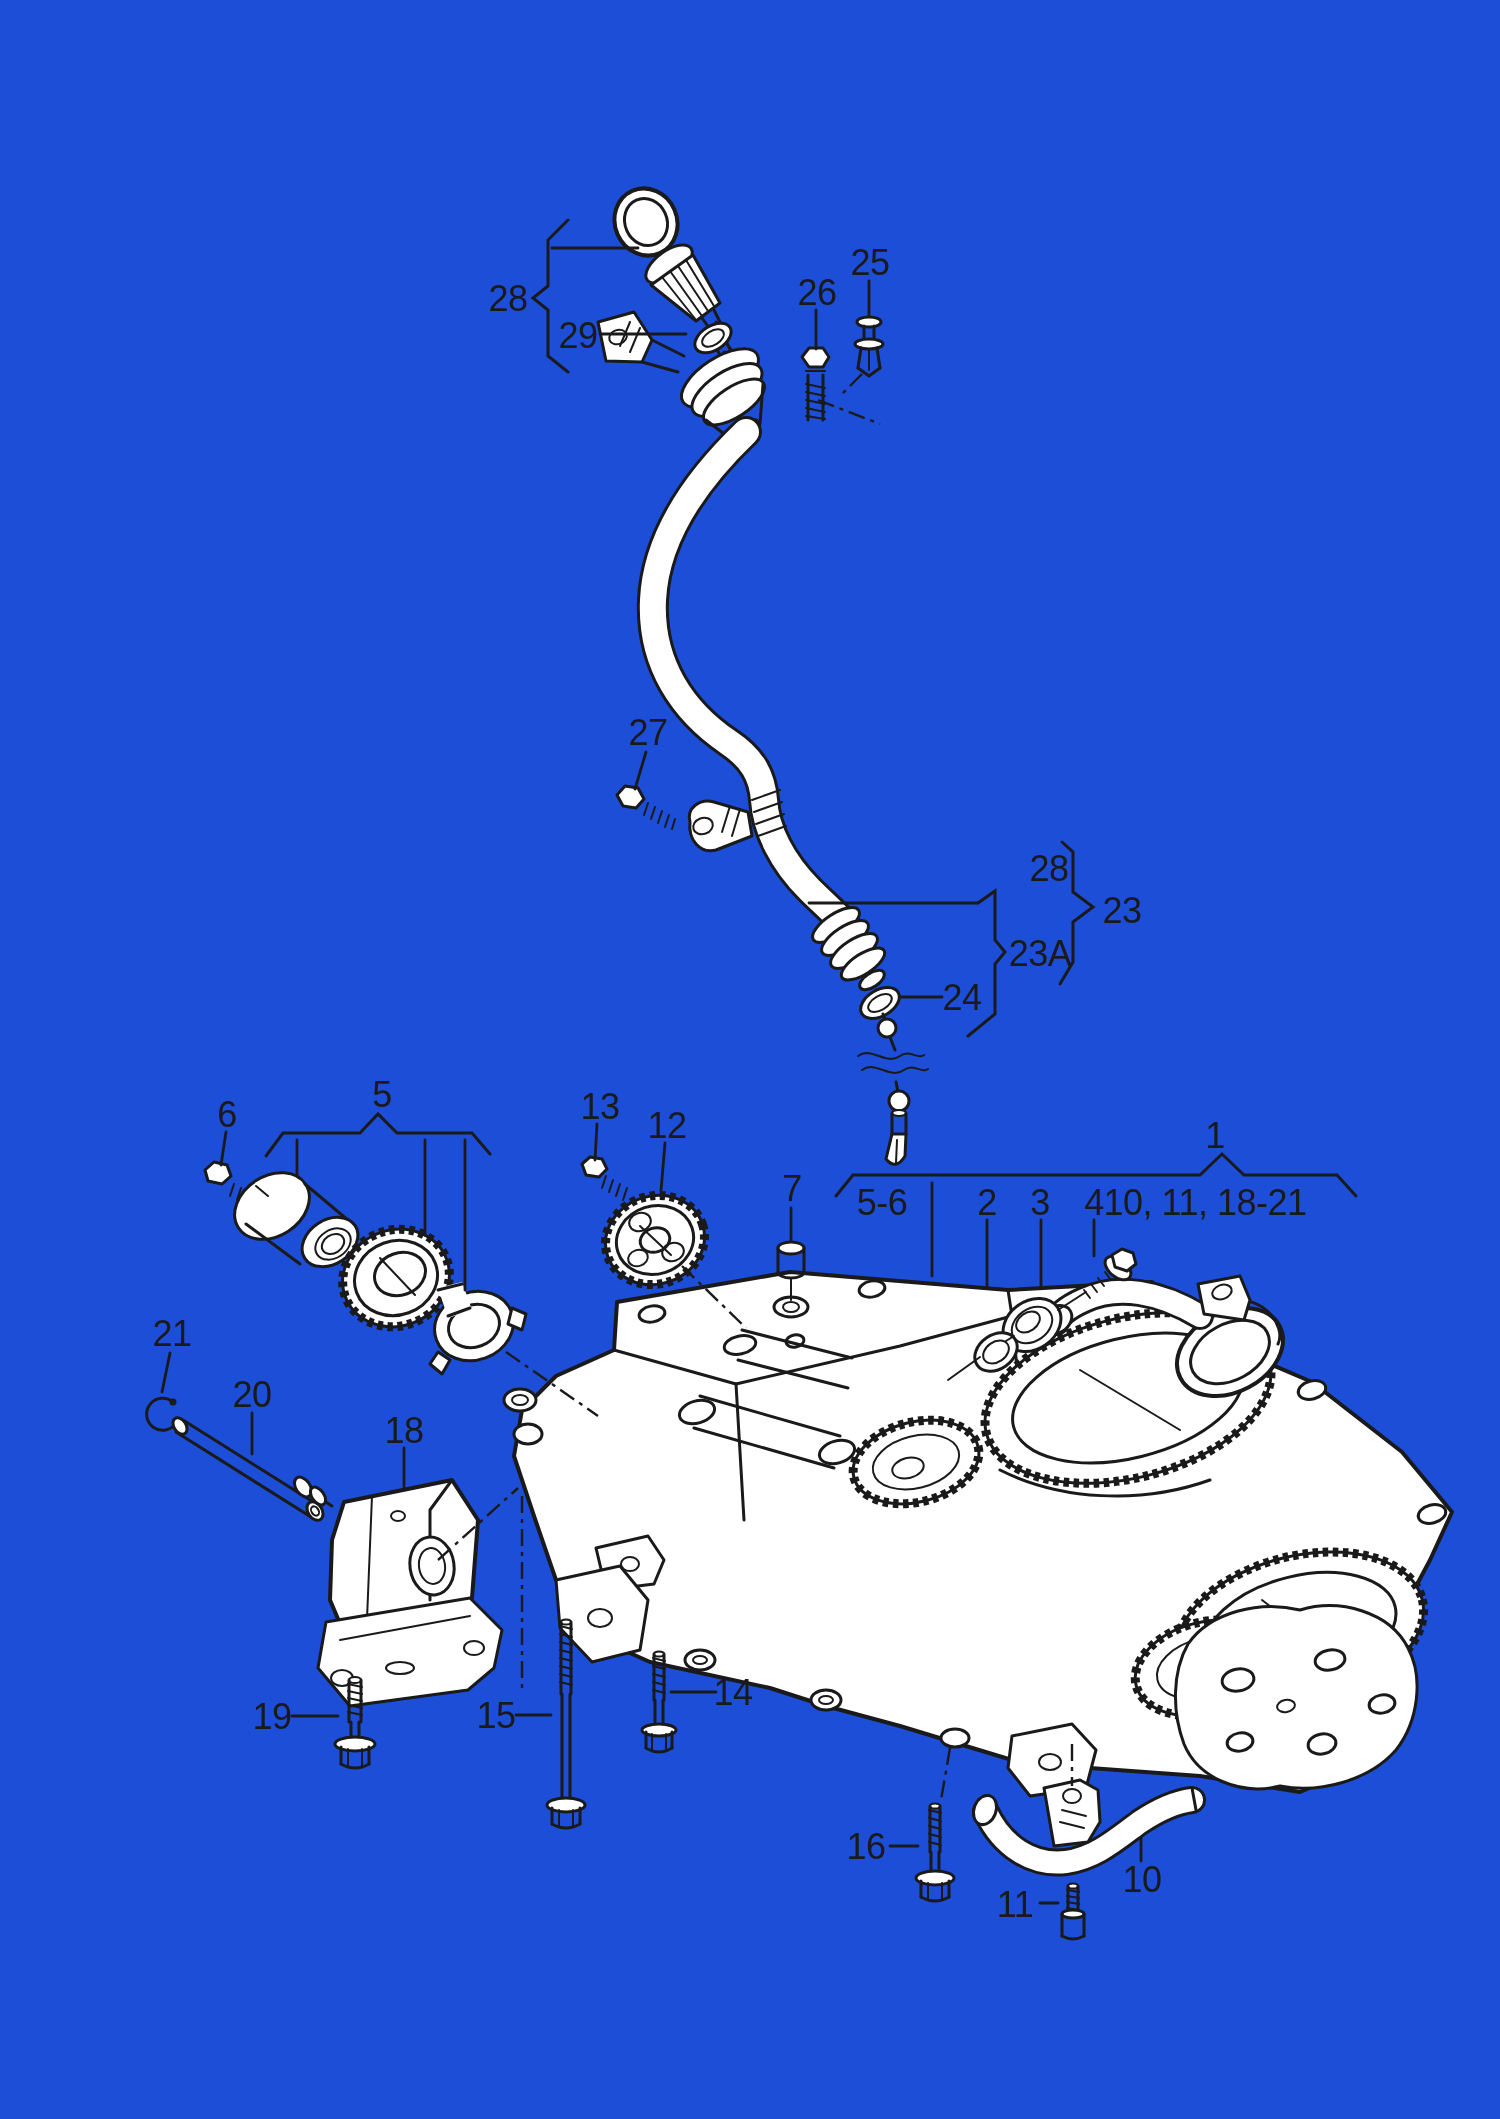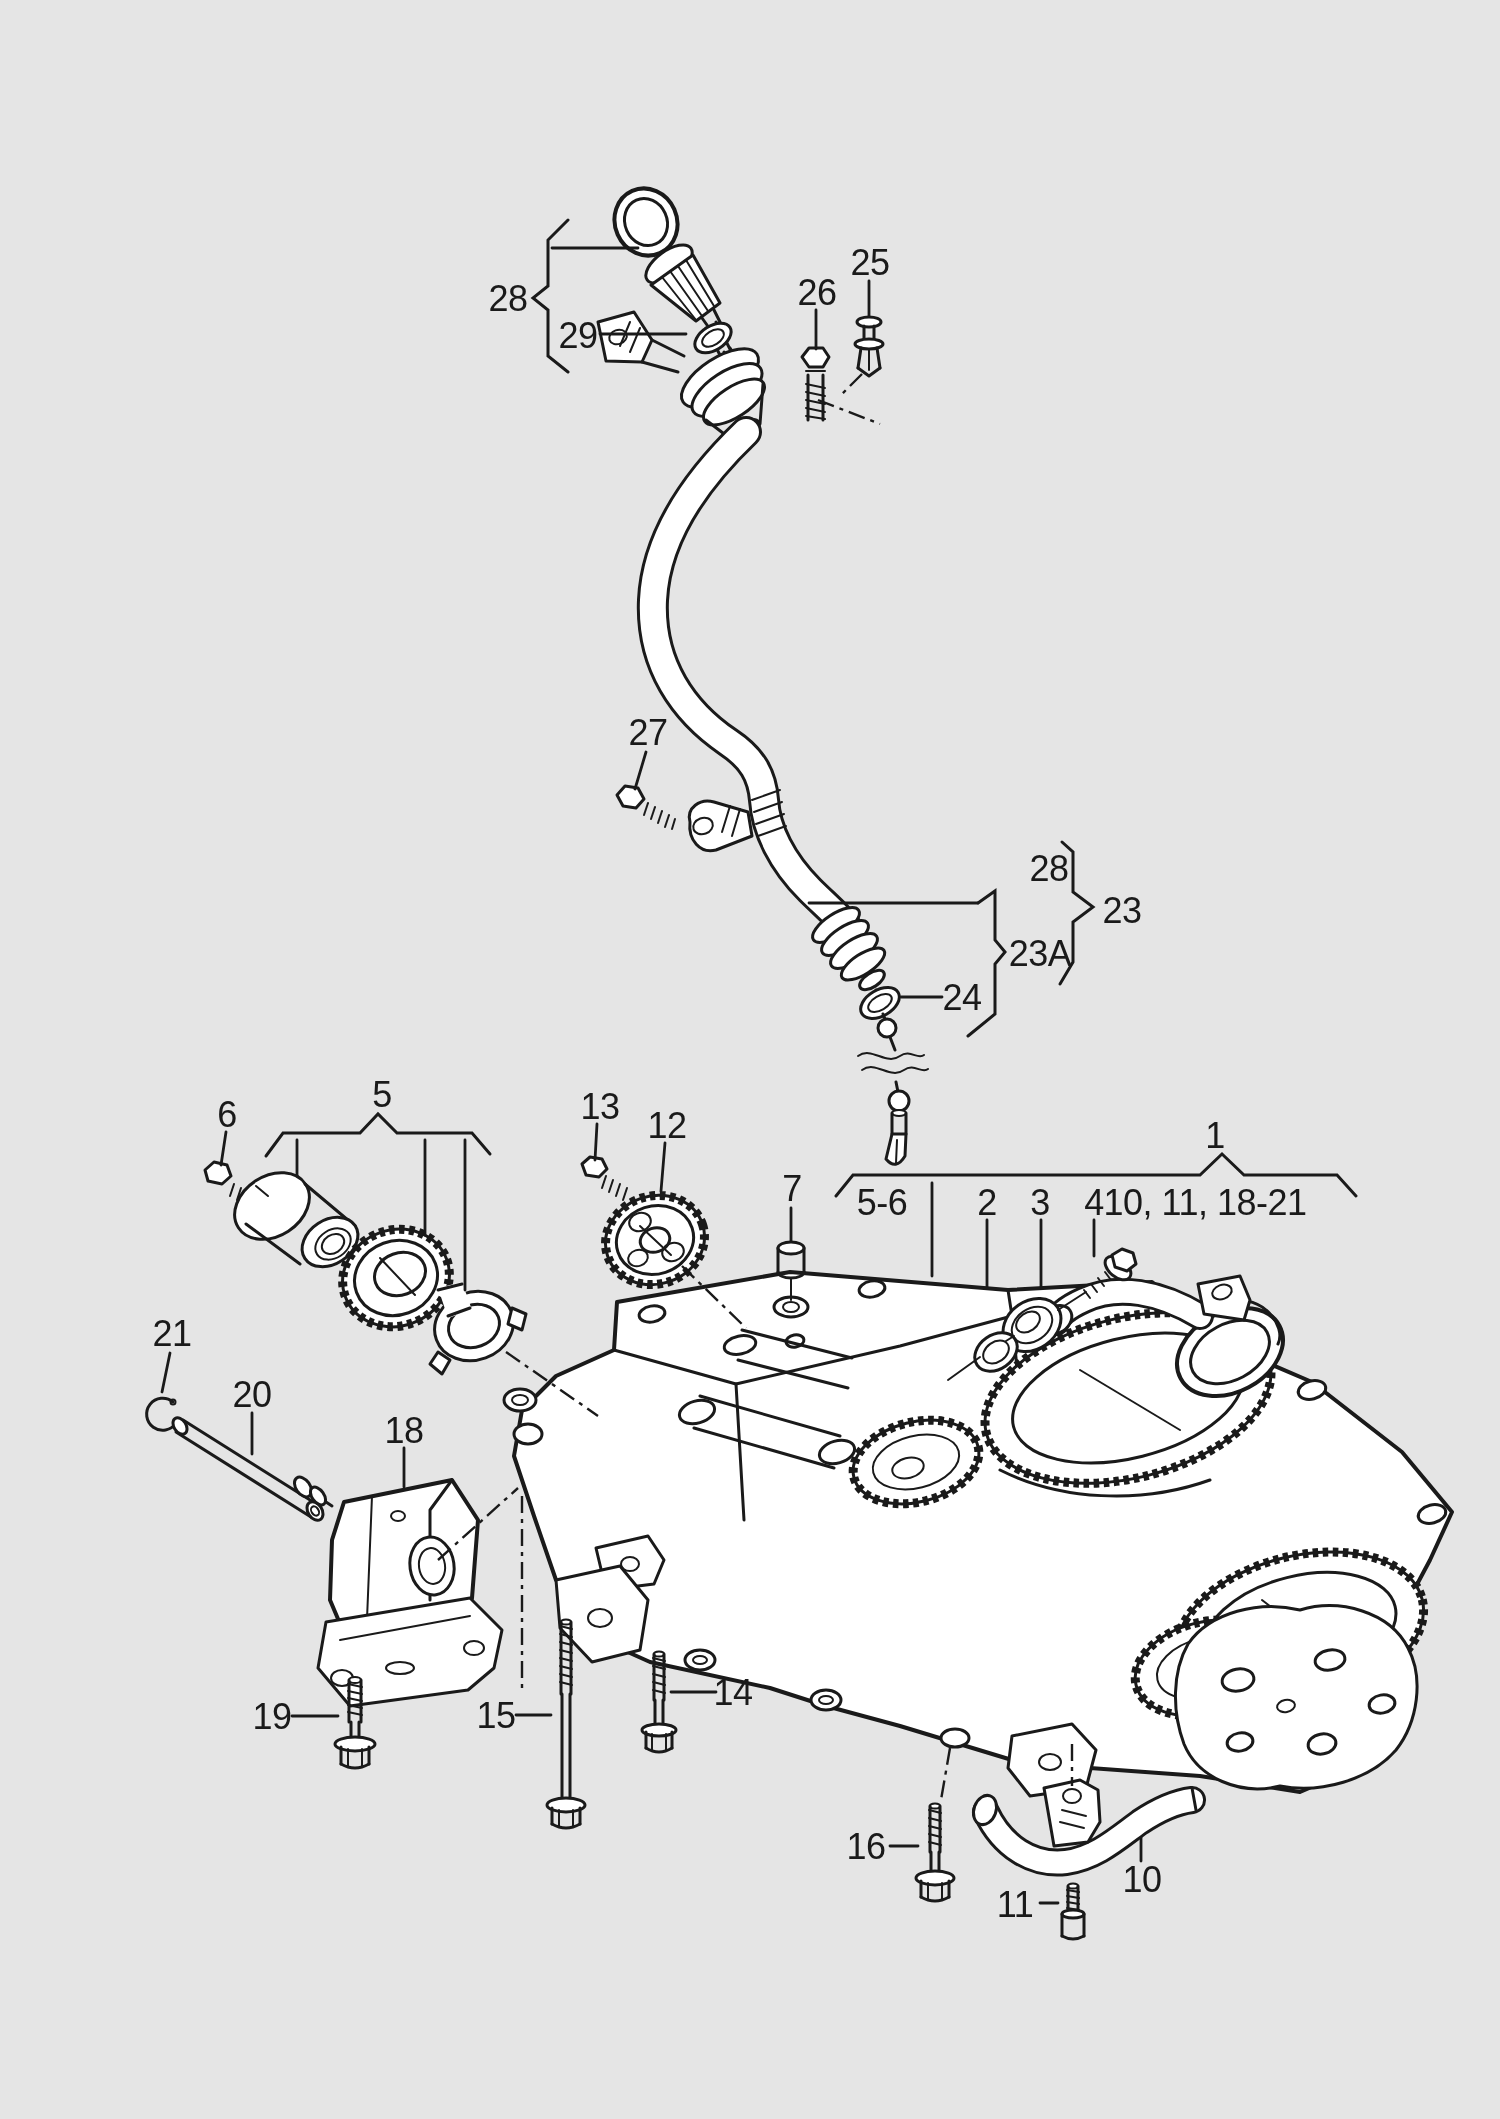--- a/index.html
+++ b/index.html
@@ -1,16 +1,16 @@
 <!DOCTYPE html>
 <html><head>
 <meta charset="utf-8">
 <style>
   html,body{margin:0;padding:0;background:#ffffff;}
-  .stage{position:relative;width:1500px;height:2119px;background:#e5e5e5;font-family:"Liberation Sans",sans-serif;overflow:hidden;}
+  .stage{position:relative;width:1500px;height:2119px;background:#1d4ed8;font-family:"Liberation Sans",sans-serif;overflow:hidden;}
   svg{position:absolute;left:0;top:0;}
   
   .s2{stroke:#1a1a1a;stroke-width:2;fill:none;stroke-linecap:round;stroke-linejoin:round}
   .s3{stroke:#1a1a1a;stroke-width:3;fill:none;stroke-linecap:round;stroke-linejoin:round}
   .s4{stroke:#1a1a1a;stroke-width:4;fill:none;stroke-linecap:round;stroke-linejoin:round}
   .w{fill:#ffffff}
   .lead{stroke:#1a1a1a;stroke-width:2.8;fill:none;stroke-linecap:round}
   .brk{stroke:#1a1a1a;stroke-width:3;fill:none;stroke-linecap:round;stroke-linejoin:miter}
   .dd{stroke:#1a1a1a;stroke-width:2.4;fill:none;stroke-dasharray:17 6 4 6}
   .teeth{stroke:#1a1a1a;stroke-width:9;fill:none;stroke-dasharray:5.5 4.5}

